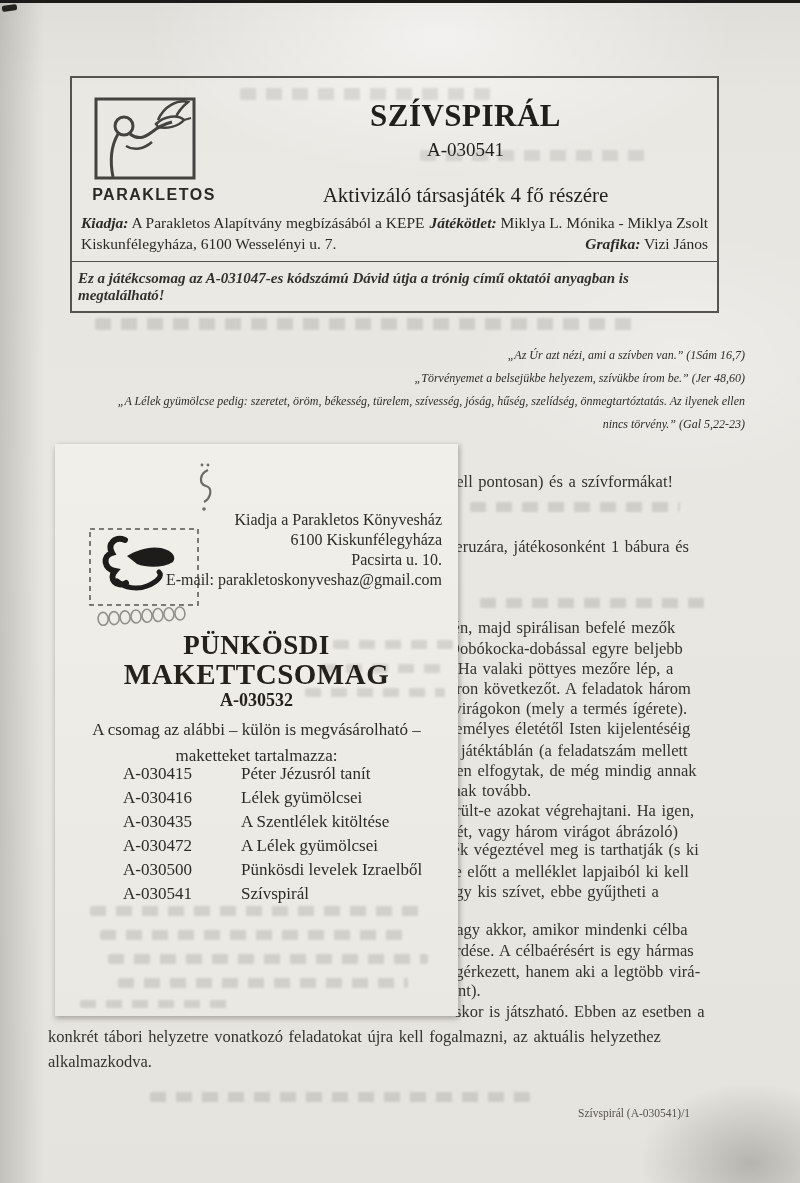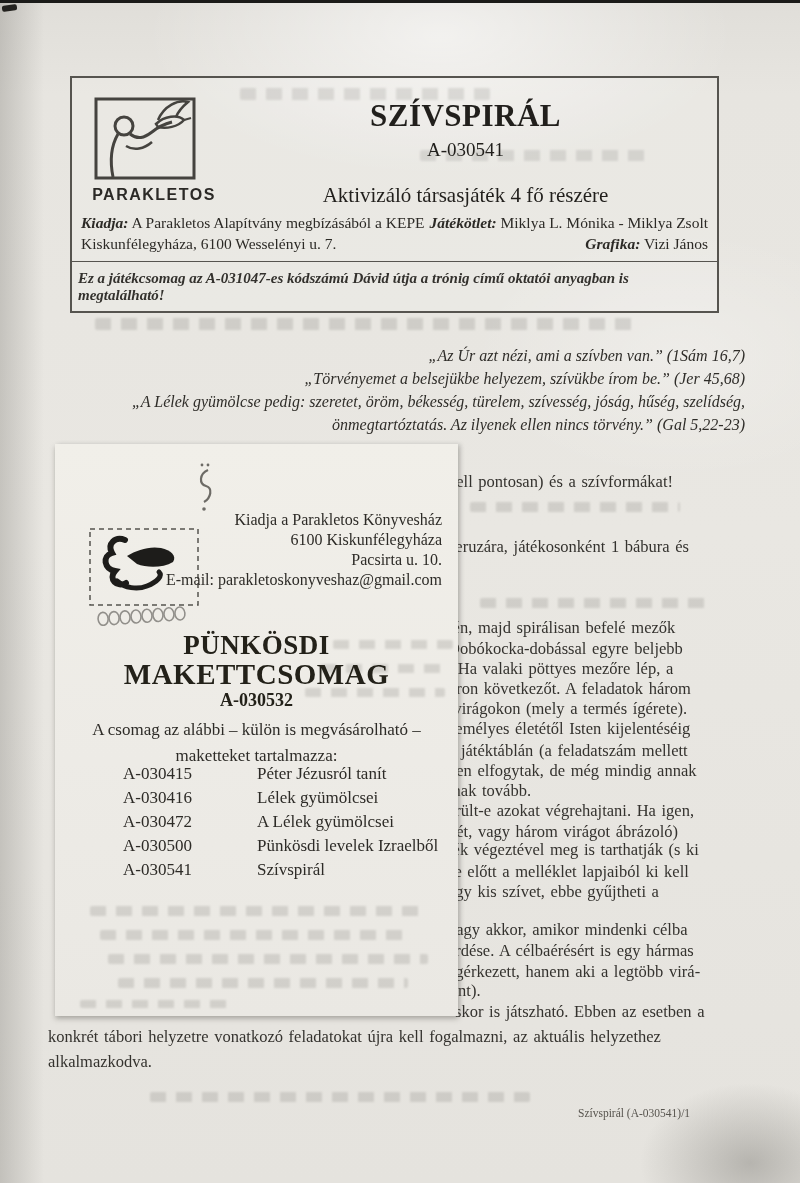--- a/index.html
+++ b/index.html
@@ -33,40 +33,40 @@
   .credits{position:absolute;left:0;right:0;top:134px;display:flex;justify-content:space-between;
     padding:0 9px;font-size:15.5px;line-height:21px;color:#2c2a26;}
   .credits .lbl{font-weight:bold;font-style:italic;}
   .credit-right{text-align:right;}
   .hb-note{position:absolute;left:0;right:0;bottom:0;height:49px;border-top:1.5px solid #56544f;
     display:flex;align-items:center;justify-content:center;font-style:italic;font-weight:600;
     font-size:15px;color:#33312d;padding:0 6px;}
 
   
   .quotes{position:absolute;left:95px;top:344px;width:650px;text-align:right;
-    font-style:italic;font-size:16px;line-height:23px;color:#2f2d29;}
+    font-style:italic;font-size:12px;line-height:23px;color:#2f2d29;}
 
   
   .card{position:absolute;left:55px;top:444px;width:403px;height:572px;
     background:linear-gradient(180deg,#f1efe9 0%,#edebe6 55%,#eae8e3 100%);
     box-shadow:0 3px 5px rgba(85,83,78,.35), 3px 0 4px rgba(85,83,78,.18);}
   .squiggle{position:absolute;left:140px;top:18px;opacity:.8;}
   .card-logo{position:absolute;left:32px;top:82px;}
   .pub{position:absolute;right:16px;top:66px;width:340px;text-align:right;
     font-size:16px;line-height:20px;color:#2d2b27;}
   .card-title{position:absolute;left:0;right:0;text-align:center;font-weight:bold;color:#232119;}
   .ct1{top:186px;font-size:27px;letter-spacing:.5px;}
   .ct2{top:214px;font-size:29px;letter-spacing:.5px;}
   .ct3{top:246px;font-size:18px;}
   .card-intro{position:absolute;left:0;right:0;text-align:center;font-size:17px;color:#2d2b27;}
   .ci1{top:276px;} .ci2{top:302px;}
   .card-list{position:absolute;left:0;top:320px;right:0;font-size:17px;color:#2d2b27;}
   .card-row{position:relative;height:24px;}
   .card-row .code{position:absolute;left:68px;}
-  .card-row .name{position:absolute;left:202px;}
+  .card-row .name{position:absolute;left:186px;}
 
   
   .cutcol{position:absolute;inset:0;font-size:16.5px;color:#34322e;word-spacing:1.5px;}
   .cl{position:absolute;left:448px;white-space:nowrap;}
   .fl{position:absolute;left:48px;white-space:nowrap;}
   .footer{position:absolute;left:578px;top:1107px;font-size:11.5px;color:#57544e;}
 </style>
 </head>
 <body>
 
@@ -111,21 +111,21 @@
           <span>Miklya L. Mónika - Miklya Zsolt</span></div>
         <div><span class="lbl">Grafika:</span>
           <span>Vizi János</span></div>
       </div>
     </div>
     <div class="hb-note">Ez a játékcsomag az A-031047-es kódszámú Dávid útja a trónig című oktatói anyagban is megtalálható!</div>
   </div>
 
   <div class="quotes">
     <div>„Az Úr azt nézi, ami a szívben van.” (1Sám 16,7)</div>
-    <div>„Törvényemet a belsejükbe helyezem, szívükbe írom be.” (Jer 45,68)</div>
+    <div>„Törvényemet a belsejükbe helyezem, szívükbe írom be.” (Jer 48,60)</div>
     <div>„A Lélek gyümölcse pedig: szeretet, öröm, békesség, türelem, szívesség, jóság, hűség, szelídség, önmegtartóztatás. Az ilyenek ellen nincs törvény.” (Gal 5,22-23)</div>
   </div>
 
   <div class="cutcol">
     <div class="cl" style="top:472px;">kell pontosan) és a szívformákat!</div>
     <div class="cl" style="top:537px;">ceruzára, játékosonként 1 bábura és</div>
     <div class="cl" style="top:618px;">tén, majd spirálisan befelé mezők</div>
     <div class="cl" style="top:639px;">Dobókocka-dobással egyre beljebb</div>
     <div class="cl" style="top:659px;">. Ha valaki pöttyes mezőre lép, a</div>
     <div class="cl" style="top:679px;">oron következőt. A feladatok három</div>
@@ -198,20 +198,24 @@
     <div class="card-list">
       <div class="card-row">
         <span class="code">A-030415</span>
         <span class="name">Péter Jézusról tanít</span>
         </div>
       <div class="card-row">
         <span class="code">A-030416</span>
         <span class="name">Lélek gyümölcsei</span>
         </div>
       <div class="card-row">
+        <span class="code">A-030435</span>
+        <span class="name">A Szentlélek kitöltése</span>
+        </div>
+      <div class="card-row">
         <span class="code">A-030472</span>
         <span class="name">A Lélek gyümölcsei</span>
         </div>
       <div class="card-row">
         <span class="code">A-030500</span>
         <span class="name">Pünkösdi levelek Izraelből</span>
         </div>
       <div class="card-row">
         <span class="code">A-030541</span>
         <span class="name">Szívspirál</span>

